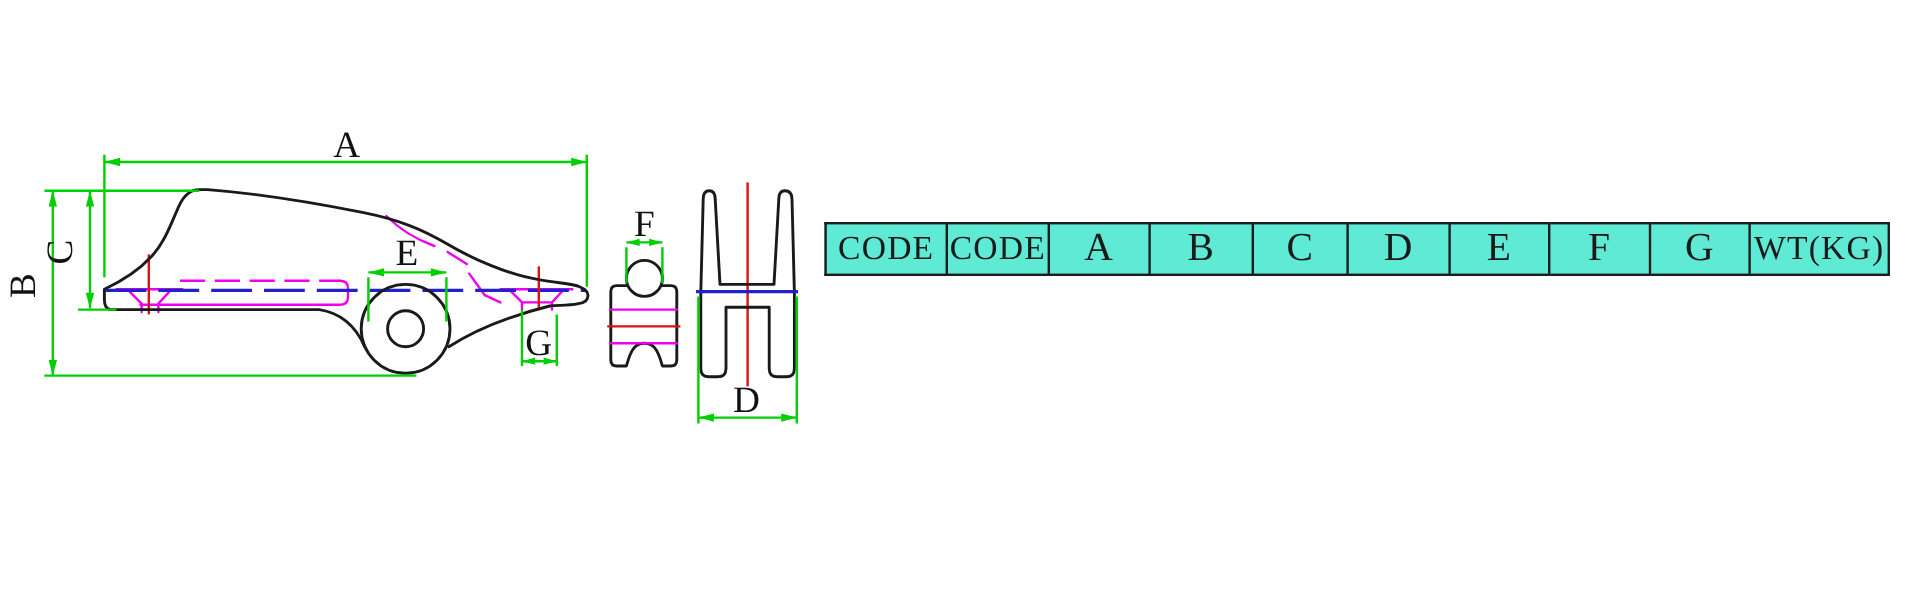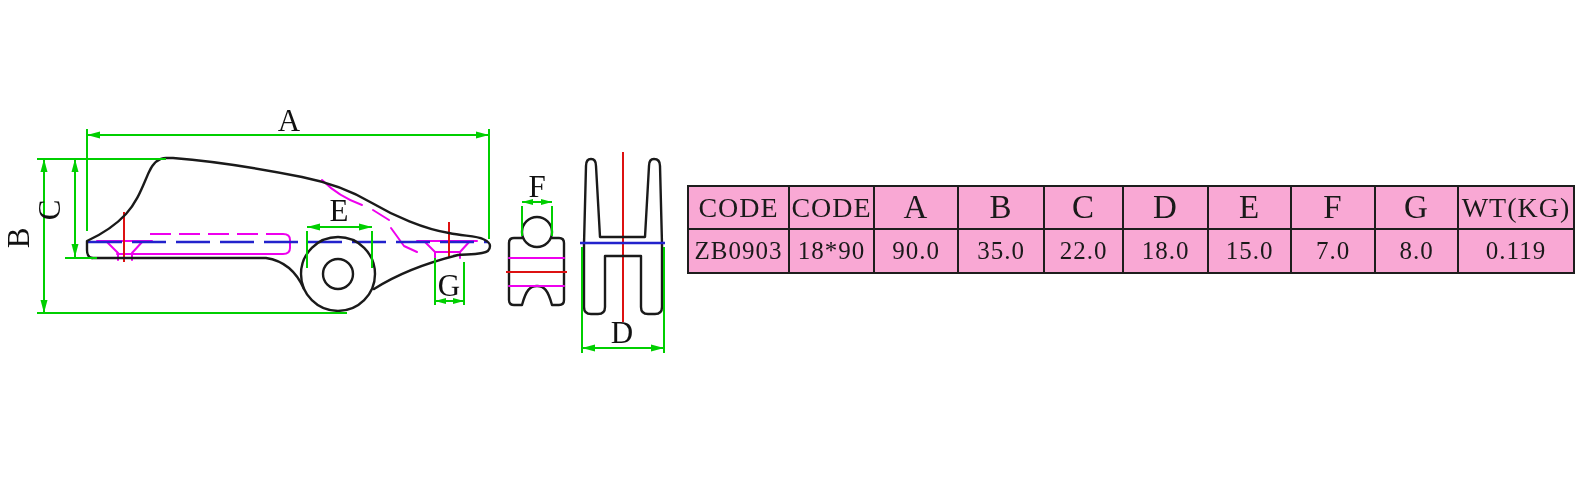--- a/index.html
+++ b/index.html
@@ -12,21 +12,21 @@
   .dim{stroke:#00cf00;stroke-width:2;fill:none;}
   .dimfill{fill:#00cf00;stroke:none;}
   .hidden-l{stroke:#ee00ee;stroke-width:2;fill:none;stroke-linecap:round;}
   .hidden-dash{stroke:#ee00ee;stroke-width:2;fill:none;stroke-dasharray:21 8;}
   .axis-blue{stroke:#2222cc;stroke-width:2.6;fill:none;}
   .axis-blue-dash{stroke:#2222cc;stroke-width:2.6;fill:none;stroke-dasharray:34 10;}
   .center-red{stroke:#dd1111;stroke-width:2;fill:none;}
   .dimtext{font-family:"Liberation Serif", serif;font-size:31px;fill:#111;text-anchor:middle;}
   
   .spec-table{position:absolute;left:687px;top:185px;border-collapse:collapse;table-layout:fixed;
-              width:886px;background:#f9a8d4;color:#1a1a1a;}
+              width:886px;background:#5eead4;color:#1a1a1a;}
   .spec-table td, .spec-table th{border:2px solid #1d1d1d;text-align:center;vertical-align:middle;
               padding:0;overflow:hidden;white-space:nowrap;font-weight:normal;}
   .spec-table .hdr-row th{height:41px;font-size:28px;letter-spacing:1px;}
   .spec-table .hdr-row th.letter{font-size:33px;}
   .spec-table .val-row td{height:42px;font-size:25px;letter-spacing:1px;}
 </style>
 </head>
 <body>
 
 <div class="canvas">
@@ -157,27 +157,15 @@
       <th>CODE</th>
       <th class="letter">A</th>
       <th class="letter">B</th>
       <th class="letter">C</th>
       <th class="letter">D</th>
       <th class="letter">E</th>
       <th class="letter">F</th>
       <th class="letter">G</th>
       <th>WT(KG)</th>
     </tr>
-    <tr class="val-row">
-      <td>ZB0903</td>
-      <td>18*90</td>
-      <td>90.0</td>
-      <td>35.0</td>
-      <td>22.0</td>
-      <td>18.0</td>
-      <td>15.0</td>
-      <td>7.0</td>
-      <td>8.0</td>
-      <td>0.119</td>
-    </tr>
   </tbody>
     </table>
 </div>
 
 </body></html>

